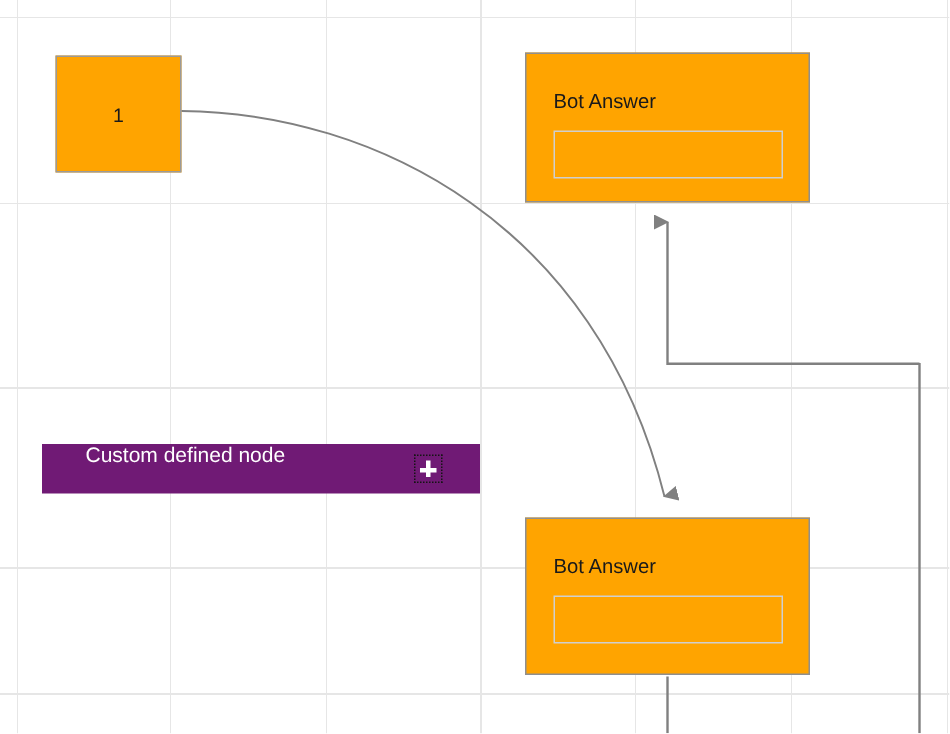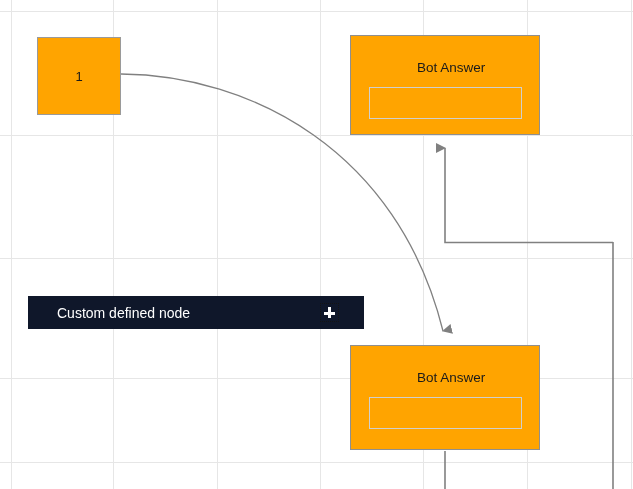--- a/index.html
+++ b/index.html
@@ -55,21 +55,20 @@
     border: 1px solid #8f8f8f;
     padding: 0;
   }
   .node-bot .bot-title {
     position: absolute;
     left: 18px;
     top: 25px;
     font-size: 13.5px;
     color: #1a1a1a;
     line-height: 1;
-    margin-left: 48px;
   }
   .node-bot .bot-slot {
     position: absolute;
     left: 18px;
     right: 17px;
     top: 51px;
     height: 32px;
     border: 1px solid #cfcfcf;
     box-sizing: border-box;
     background: transparent;
@@ -84,25 +83,24 @@
   .node-bot-bottom {
     left: 350px;
     top: 345px;
     width: 190px;
     height: 105px;
   }
 
   .node-custom {
     left: 28px;
     top: 296px;
-    width: 336px;
+    width: 292px;
     height: 33px;
-    background: #0f172a;
+    background: #701a75;
     display: flex;
-    align-items: center;
     z-index: 4;
   }
   .node-custom .custom-label {
     margin-left: 29px;
     font-size: 14px;
     color: #ffffff;
     line-height: 1;
     white-space: nowrap;
   }
   .node-custom .add-icon {

